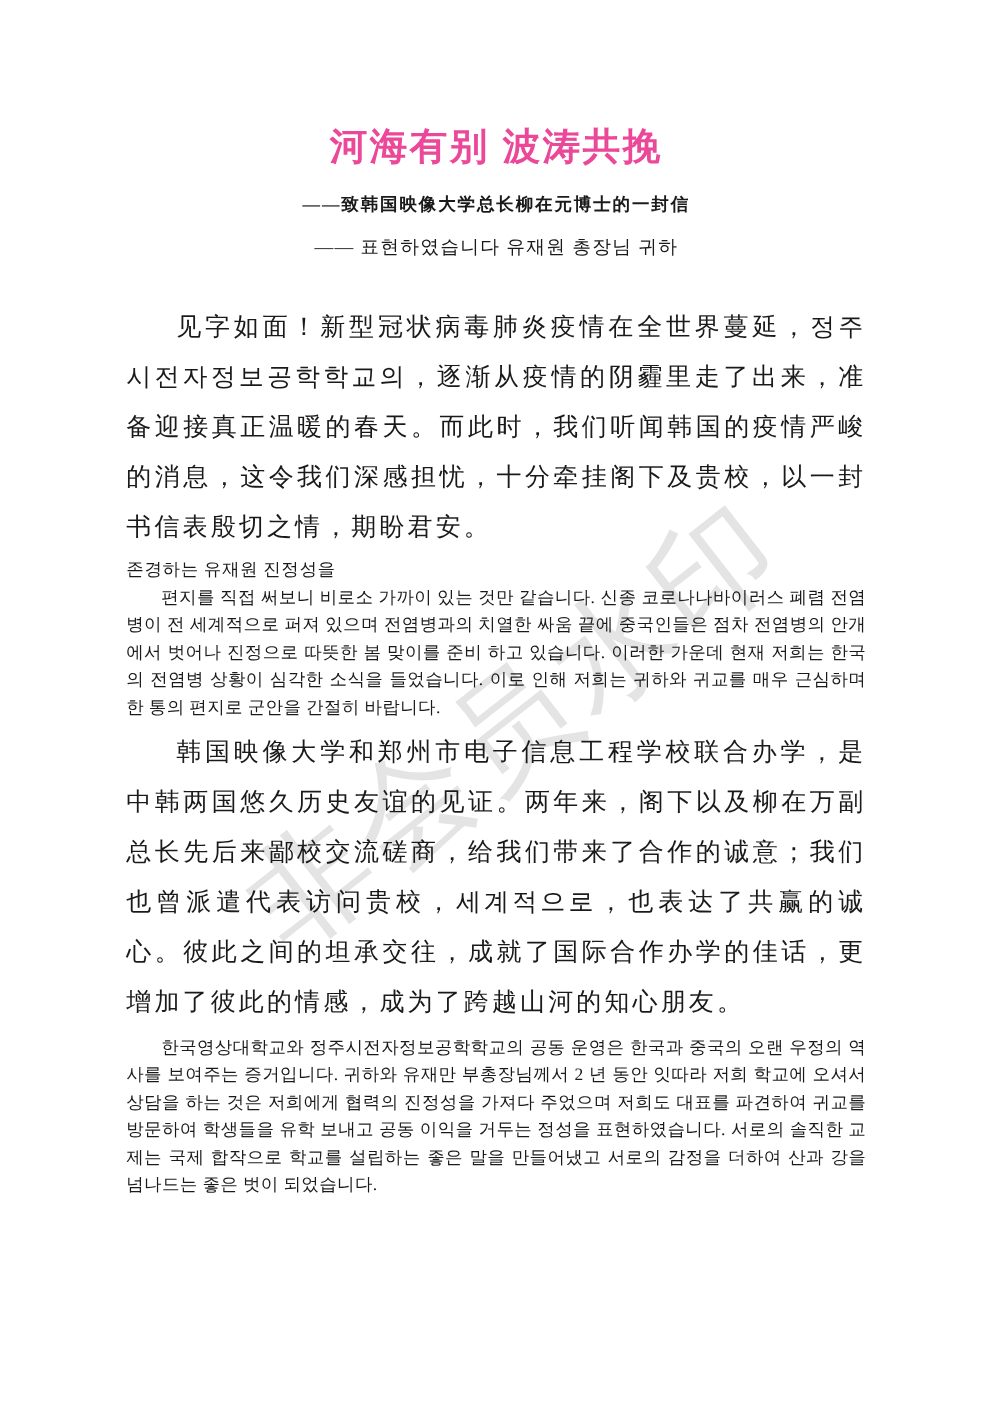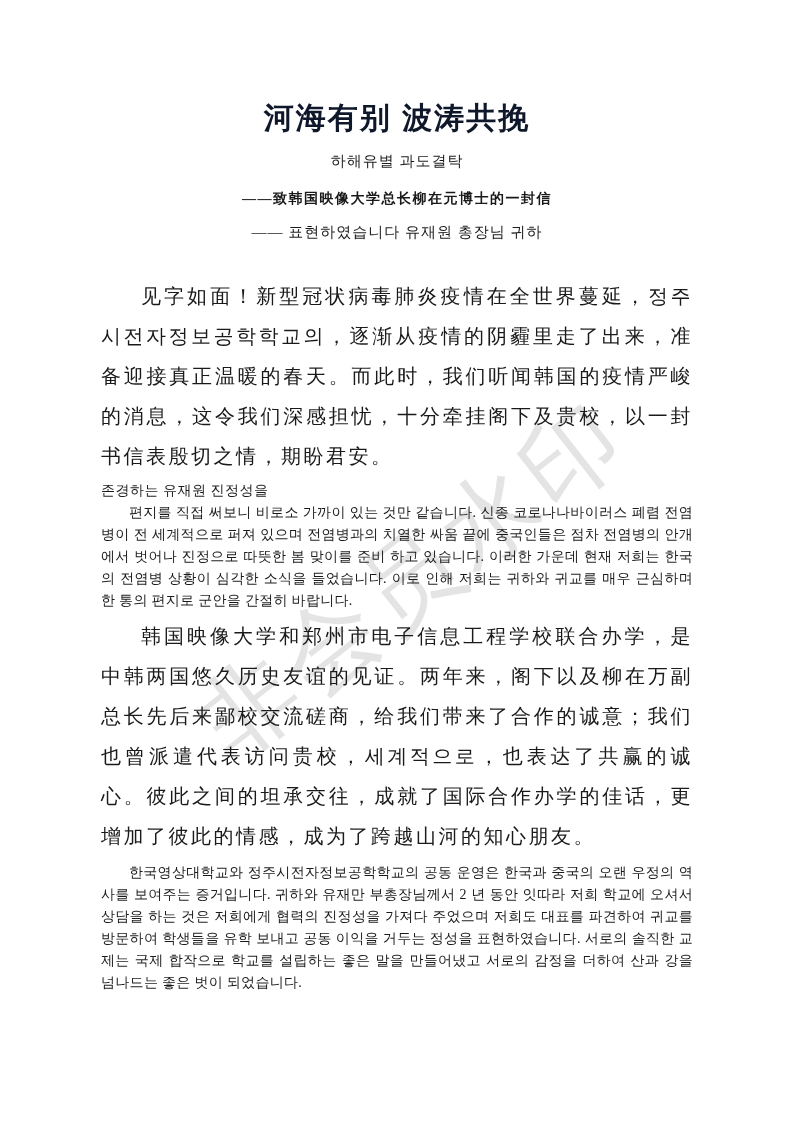--- a/index.html
+++ b/index.html
@@ -39,21 +39,21 @@
     z-index: 1;
   }
   .doc-title {
     margin: 0 0 16px 0;
     text-align: center;
     font-family: "Liberation Sans", "DejaVu Sans", sans-serif;
     font-weight: 700;
     font-size: 30px;
     line-height: 36px;
     letter-spacing: 2px;
-    color: #0f172a;
+    color: #ec4899;
   }
   .sub-ko {
     text-align: center;
     font-size: 15px;
     line-height: 18px;
     margin-bottom: 16px;
     letter-spacing: 1px;
   }
   .sub-zh {
     text-align: center;
@@ -108,21 +108,20 @@
 <body>
 
 <div class="page">
 
   <div class="watermark">非会员水印</div>
 
   <div class="content">
 
     <h1 class="doc-title">河海有别 波涛共挽</h1>
 
-    <div class="sub-ko">하해유별 과도결탁</div>
 
     <div class="sub-zh">——致韩国映像大学总长柳在元博士的一封信</div>
 
     <div class="sub-ko2">—— 표현하였습니다 유재원 총장님 귀하</div>
 
 
     <p class="para-zh">见字如面！新型冠状病毒肺炎疫情在全世界蔓延，정주시전자정보공학학교의，逐渐从疫情的阴霾里走了出来，准备迎接真正温暖的春天。而此时，我们听闻韩国的疫情严峻的消息，这令我们深感担忧，十分牵挂阁下及贵校，以一封书信表殷切之情，期盼君安。</p>
 
     <div class="salutation-ko">존경하는 유재원 진정성을</div>
 

